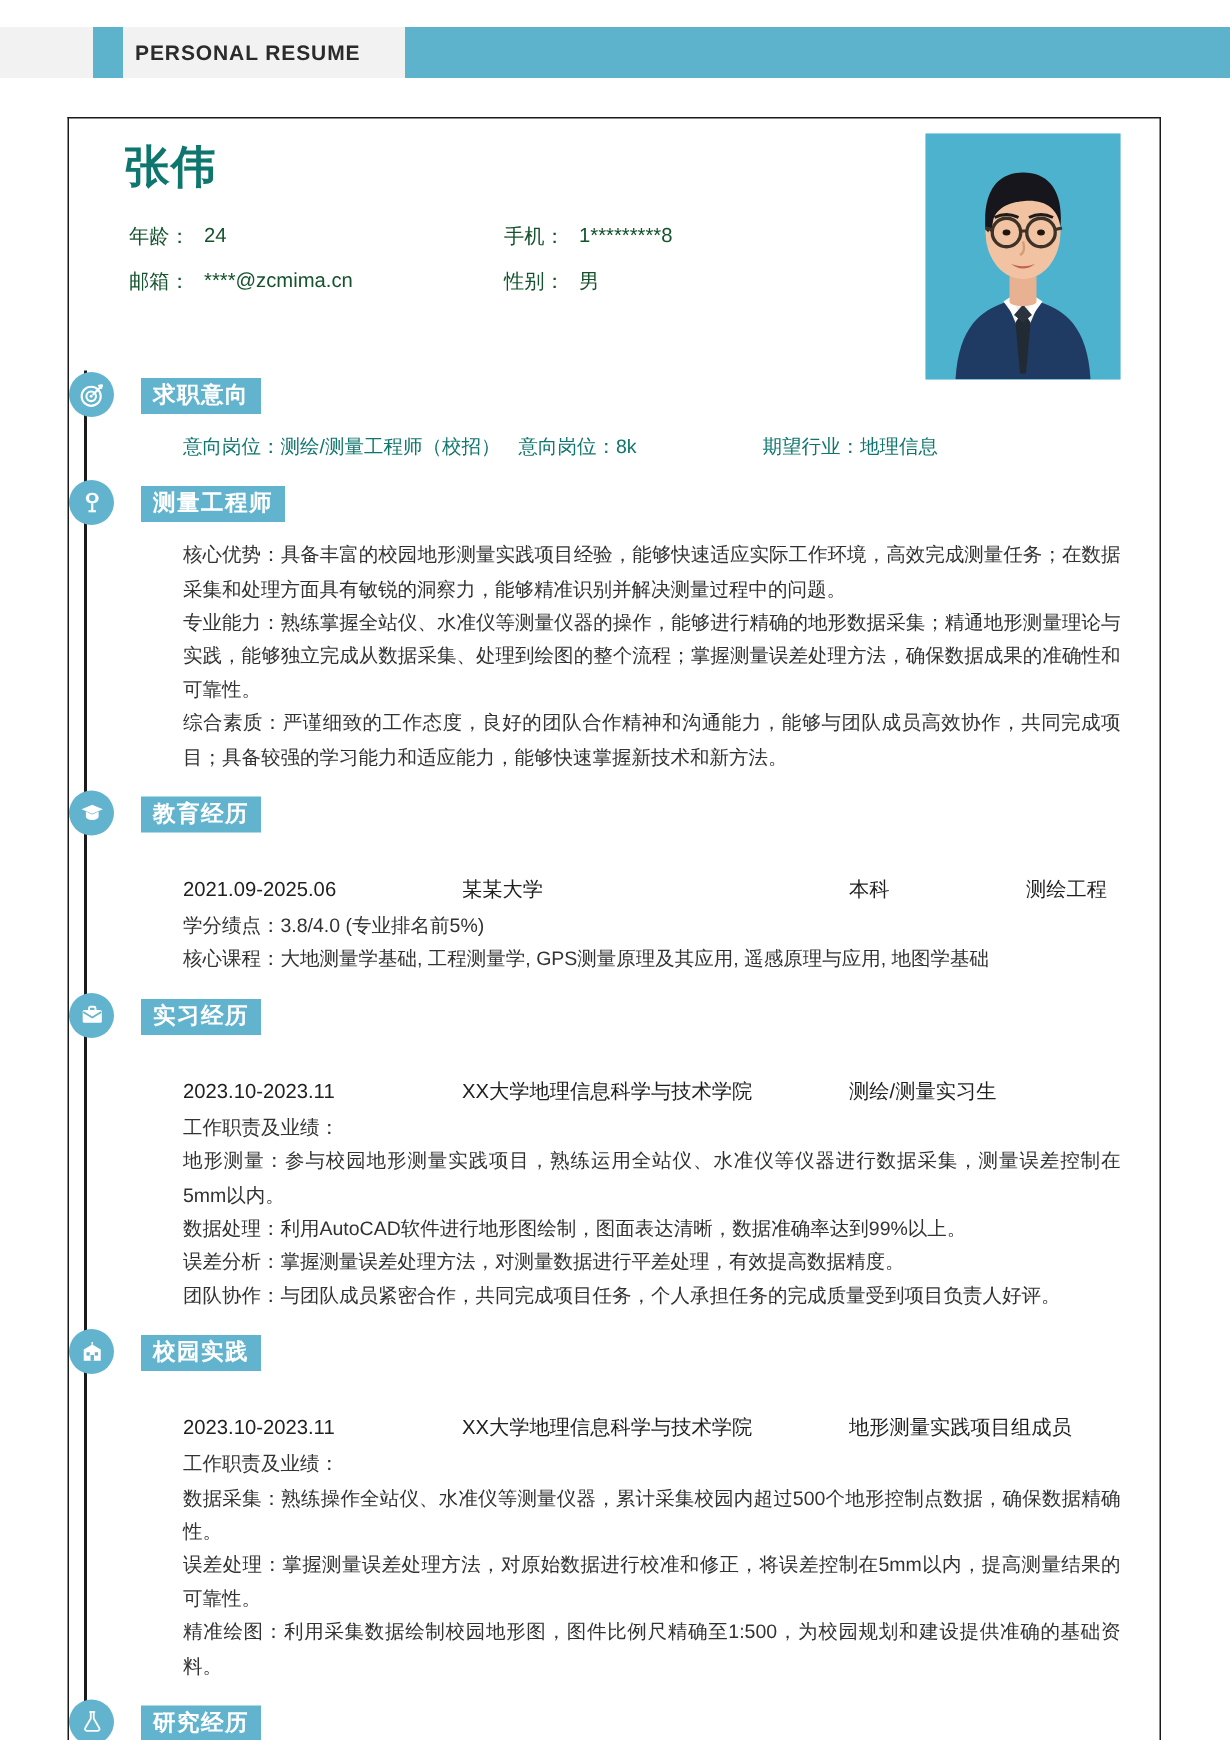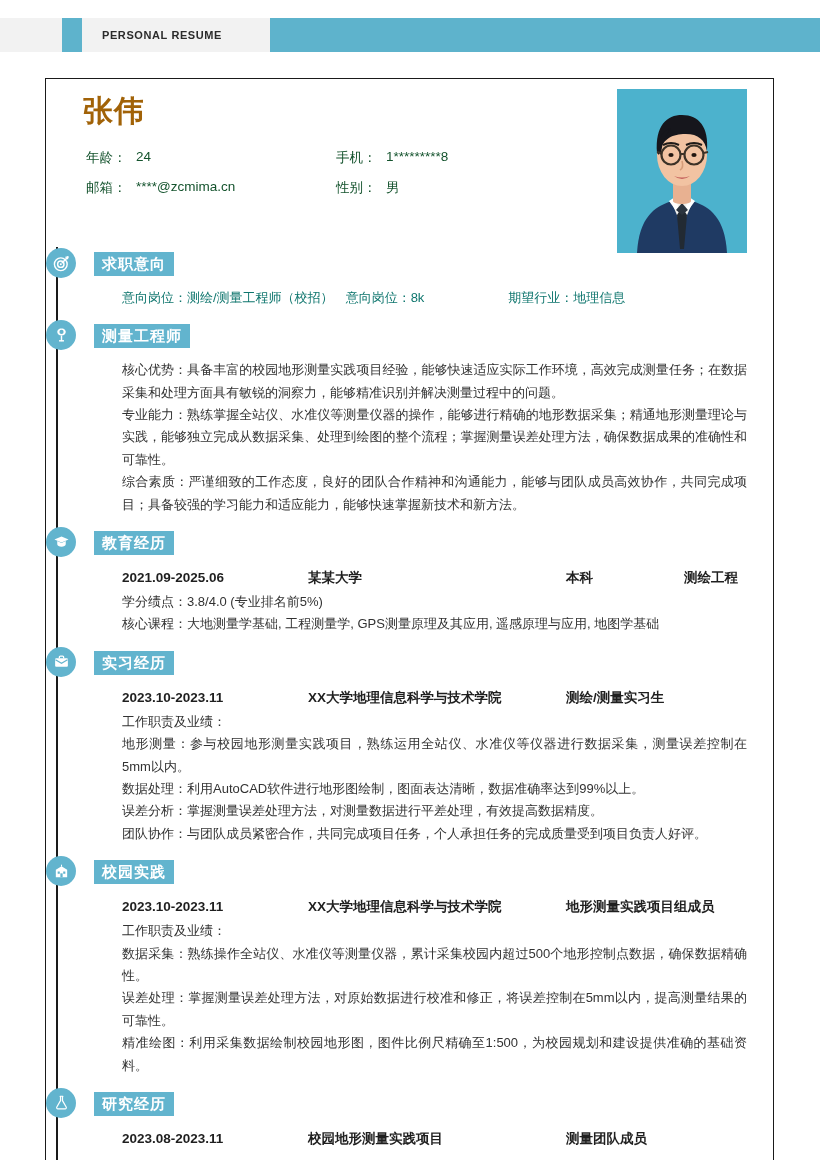--- a/index.html
+++ b/index.html
@@ -46,25 +46,25 @@
     position: absolute;
     top: 18px;
     left: 82px;
     width: 188px;
     height: 34px;
     background: #f2f2f2;
     display: flex;
     align-items: center;
   }
   .banner-label {
-    font-size: 11px;
+    font-size: 14px;
     font-weight: bold;
     letter-spacing: .6px;
     color: #2b2b2b;
-    padding-left: 20px;
+    padding-left: 8px;
     white-space: nowrap;
   }
 
   
   .card {
     position: absolute;
     top: 78px;
     left: 45px;
     width: 729px;
     height: 1100px;
@@ -79,21 +79,21 @@
     position: relative;
     height: 168px;
     padding: 18px 0 0 0;
   }
   .name {
     position: absolute;
     left: 37px;
     top: 12px;
     font-size: 30px;
     font-weight: bold;
-    color: #a16207;
+    color: #0f766e;
     letter-spacing: 1px;
   }
   .contacts {
     position: absolute;
     left: 40px;
     top: 70px;
     width: 520px;
   }
   .contact-row {
     display: flex;
@@ -180,23 +180,23 @@
     color: #0f766e;
     white-space: nowrap;
   }
   .inline-row .seg { margin-right: 12px; }
   .inline-row .seg.gap { margin-left: 72px; }
 
   
   .entry-head {
     display: flex;
     font-size: 13.5px;
-    font-weight: bold;
+    font-weight: normal;
     color: #1f1f1f;
-    margin-top: 0;
+    margin-top: 15px;
     margin-bottom: 2px;
   }
   .eh-date  { width: 186px; }
   .eh-org   { width: 258px; }
   .eh-mid   { width: 118px; }
   .eh-role  { flex: 1; }
 
   .para {
     font-size: 13px;
     color: #323232;

